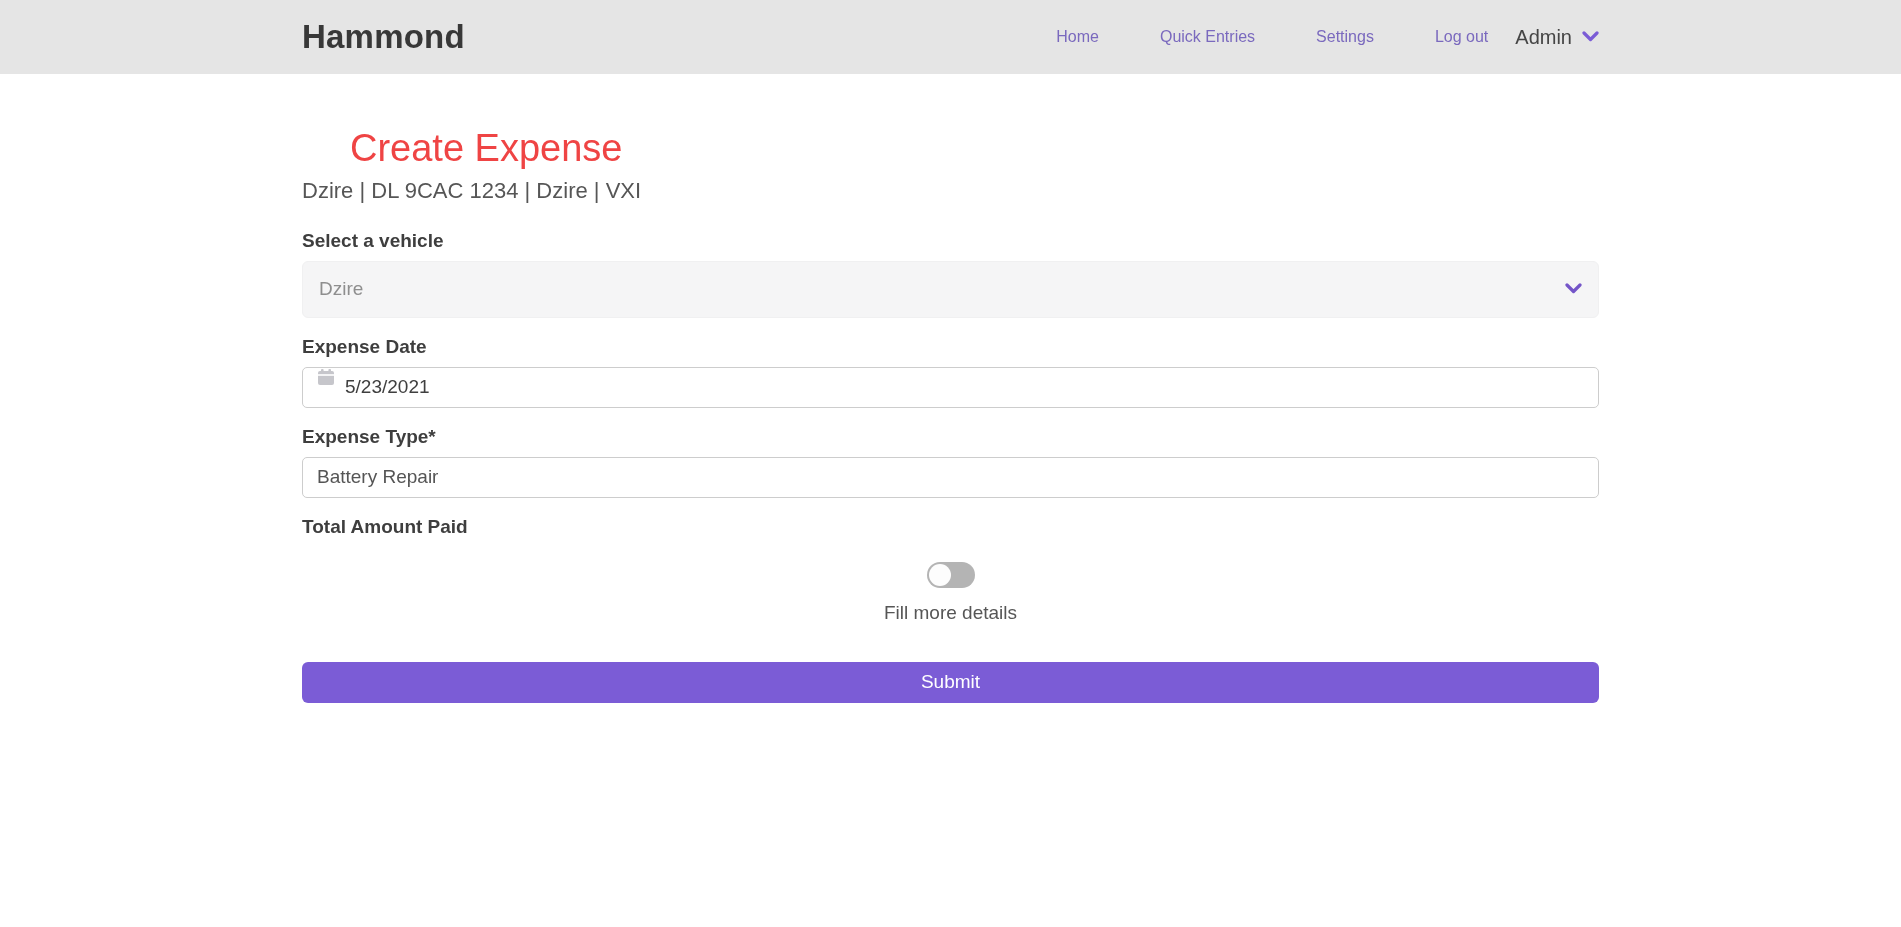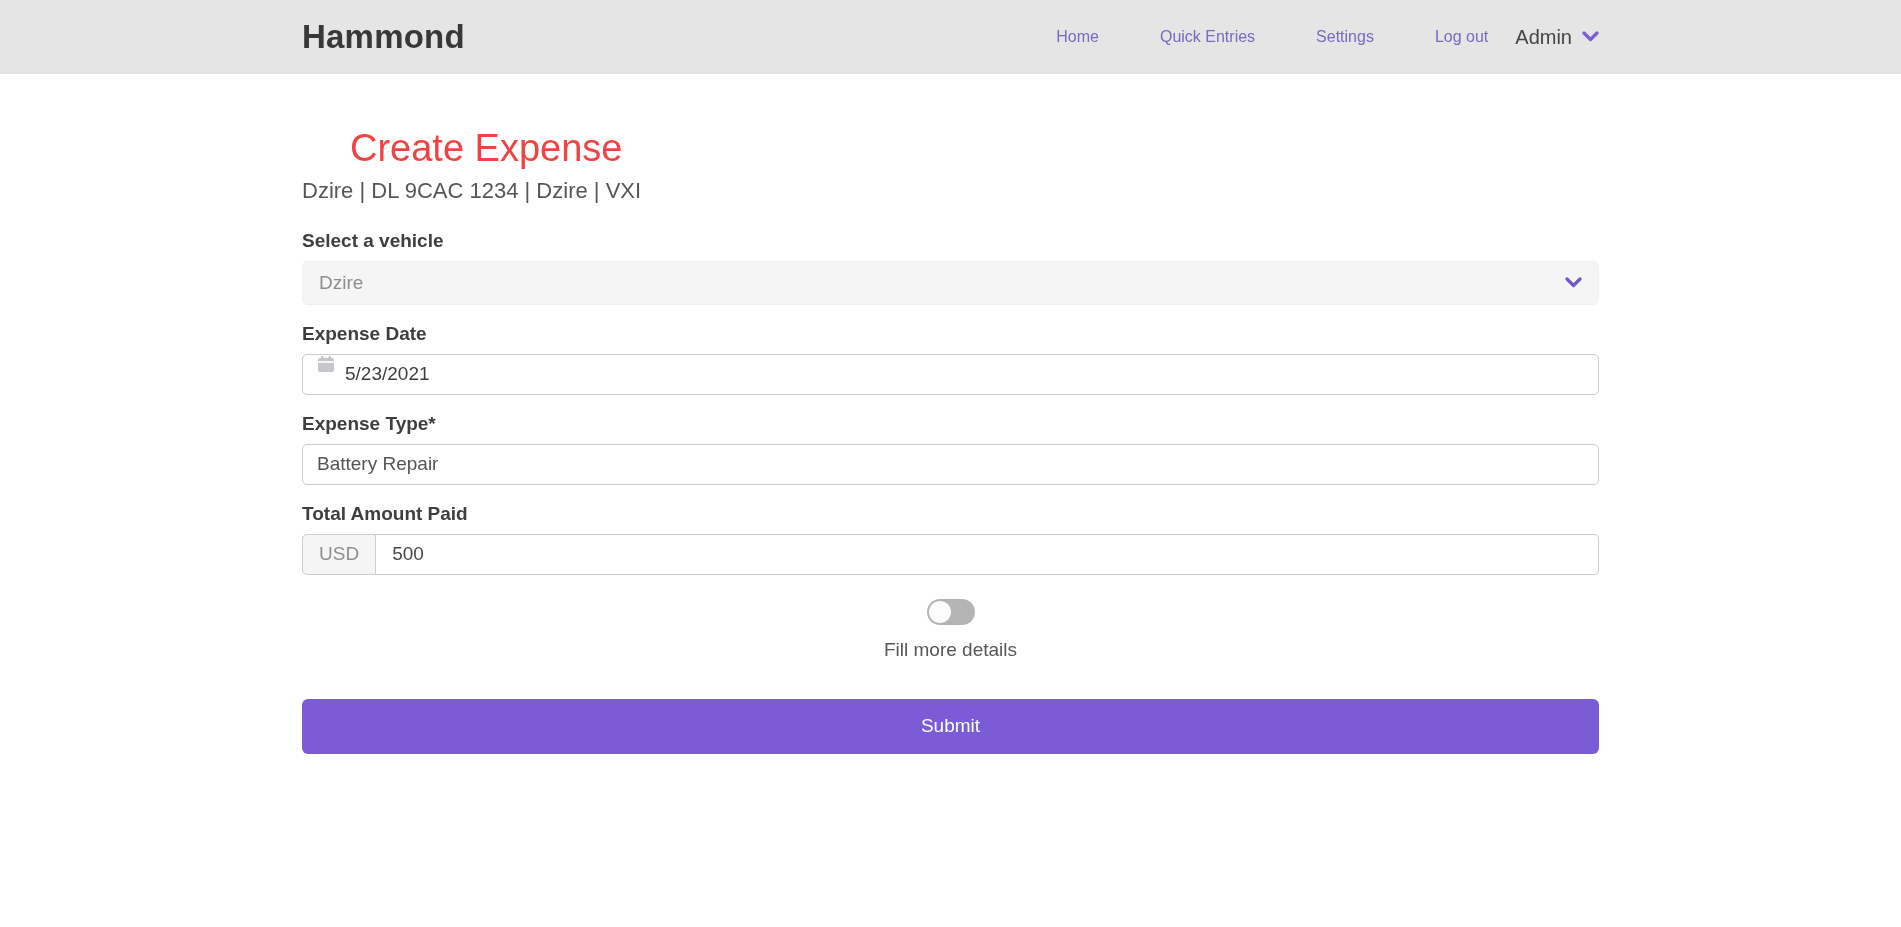--- a/index.html
+++ b/index.html
@@ -33,21 +33,21 @@
   .subtitle { font-size: 22px; color: #565656; margin-top: 6px; margin-bottom: 26px; }
 
   .form-group { margin-bottom: 18px; }
   .form-group label {
     display: block; font-size: 19px; font-weight: 700; color: #3e3e3e;
     margin-bottom: 9px;
   }
 
   
   .select {
-    height: 44px; width: 100%;
+    height: 57px; width: 100%;
     background: #f5f5f6; border: 1px solid #f0f0f1; border-radius: 6px;
     display: flex; align-items: center; justify-content: space-between;
     padding: 0 16px; cursor: pointer;
   }
   .select-value { font-size: 19px; color: #8e8e8e; }
 
   
   .text-input {
     width: 100%; height: 41px;
     border: 1px solid #cdcdcd; border-radius: 5px;
@@ -87,21 +87,21 @@
     position: relative; cursor: pointer; flex: 0 0 auto;
   }
   .toggle .knob {
     position: absolute; left: 2px; top: 2px; width: 22px; height: 22px;
     border-radius: 50%; background: #fdfdfd;
   }
   .toggle-label { font-size: 19px; color: #565656; }
 
   
   .submit {
-    display: block; width: 100%; height: 55px;
+    display: block; width: 100%; height: 41px;
     background: #7b5cd6; color: #ffffff; border: none; border-radius: 6px;
     font-family: inherit; font-size: 19px; cursor: pointer;
   }
 </style>
 </head>
 <body>
 
 <header>
   <div class="container header-inner">
     <div class="brand">Hammond</div>
@@ -153,24 +153,20 @@
     </div>
   </div>
 
   <div class="form-group">
     <label>Expense Type*</label>
     <input type="text" class="text-input" value="Battery Repair" style="">
   </div>
 
   <div class="form-group">
     <label>Total Amount Paid</label>
-    <div class="input-group">
-      <span class="addon">USD</span>
-      <input type="text" value="500" style="">
-    </div>
   </div>
 
 
   <div class="toggle-row">
     <div class="toggle">
       <div class="knob"></div>
     </div>
     <span class="toggle-label">Fill more details</span>
   </div>
 

